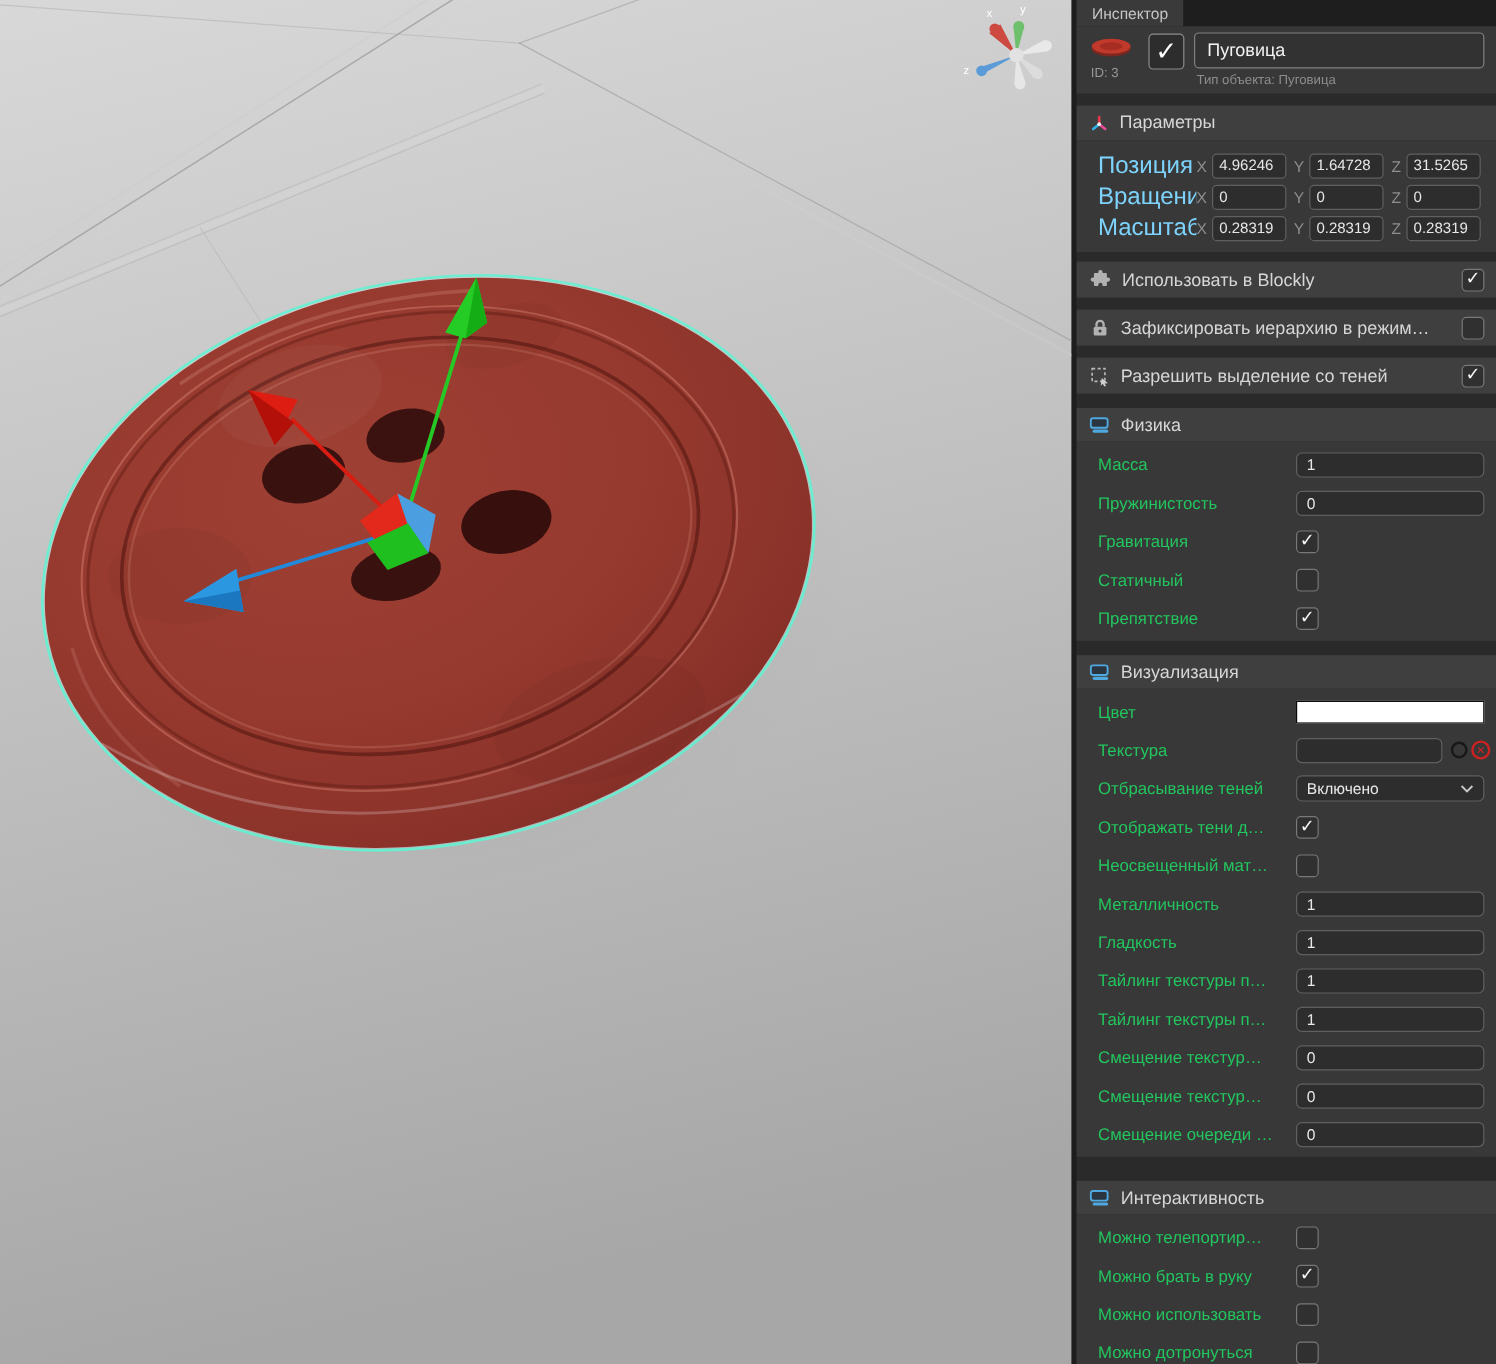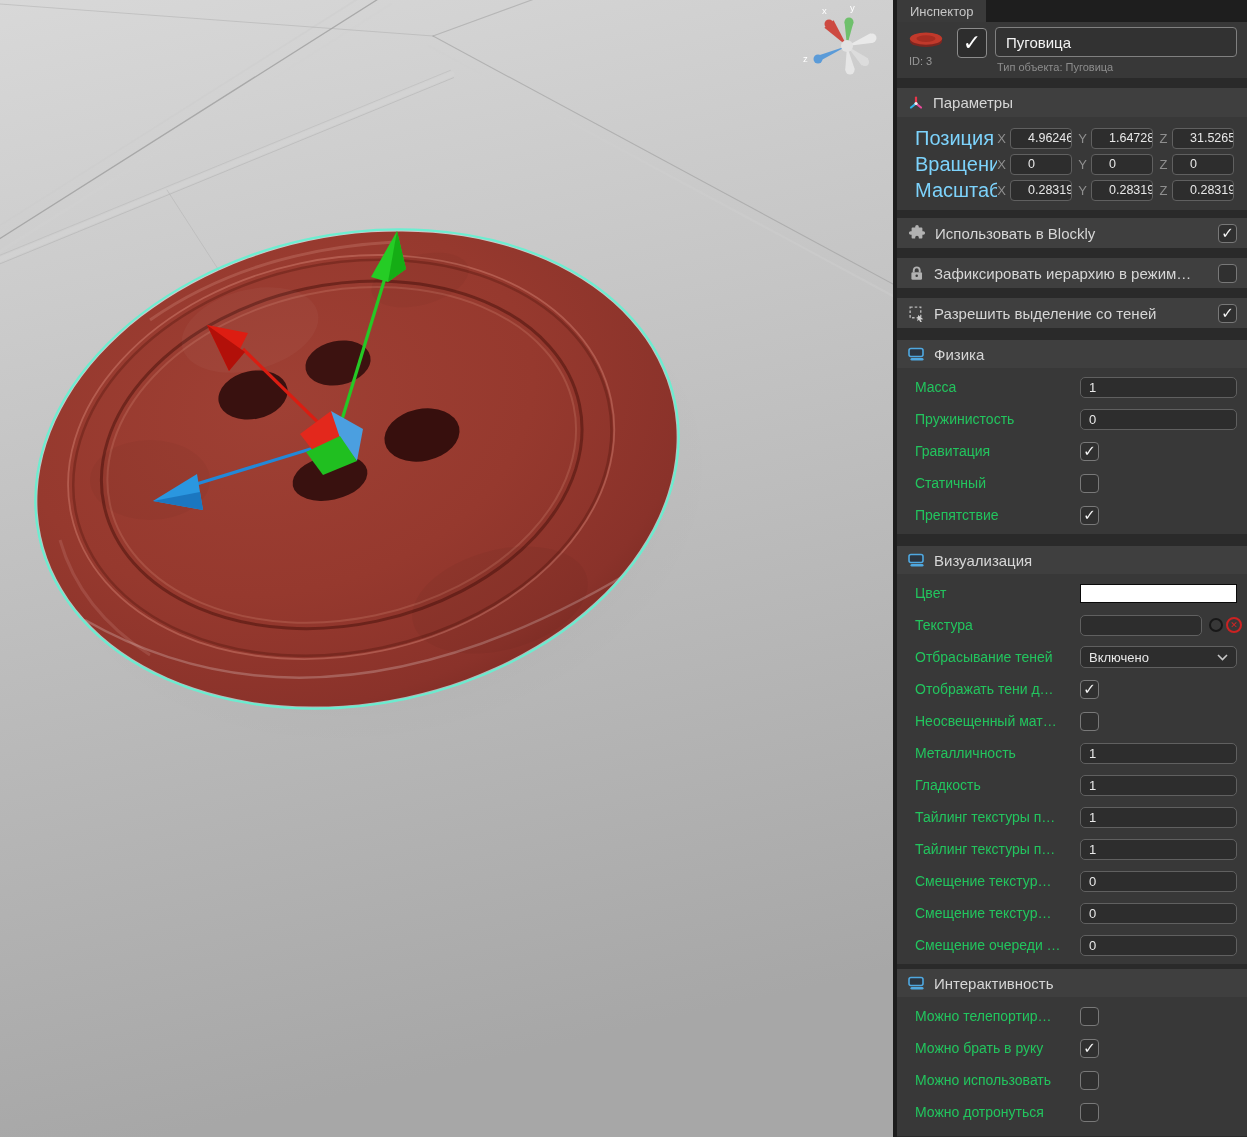--- a/index.html
+++ b/index.html
@@ -22,21 +22,21 @@
 .sechdr{display:flex;align-items:center;gap:9px;padding-left:11px;height:28px;background:#3f3f3f;color:#d6d6d6;font-size:15px}
 .sechdr svg{flex:none}
 .sechdr-t{flex:1;white-space:nowrap;overflow:hidden}
 .sechdr .cb{margin-left:8px;margin-right:10px;flex:none}
 .block{background:#383838}
 .cb{width:19px;height:19px;border:1px solid #787878;border-radius:4px;background:#303030;display:flex;align-items:center;justify-content:center;flex:none}
 .cb .ck{font-size:15px;font-style:normal;color:#f7f7f7;font-weight:700;line-height:1;transform:translateY(-1px)}
 .trow{display:flex;align-items:center;height:26px;padding-left:18px}
 .tlabel{width:82px;font-size:20px;color:#7dd3fc;white-space:nowrap;overflow:hidden}
 .axl{color:#8f8f8f;font-size:13px;margin-right:4px;width:9px;text-align:center;flex:none}
-.tfield{width:62px;height:21px;background:#2d2d2d;border:1px solid #606060;border-radius:4px;color:#e8e8e8;font-size:12.5px;display:flex;align-items:center;padding:0 17px;margin-right:6px;flex:none;overflow:hidden}
+.tfield{width:62px;height:21px;background:#2d2d2d;border:1px solid #606060;border-radius:4px;color:#e8e8e8;font-size:12.5px;display:flex;align-items:center;padding:0 5px;margin-right:6px;flex:none;overflow:hidden}
 .prow{display:flex;align-items:center;height:32px;padding-left:18px}
 .plabel{width:165px;color:#22c55e;font-size:14px;white-space:nowrap;overflow:hidden;flex:none}
 .pfield{width:157px;height:21px;background:#2d2d2d;border:1px solid #606060;border-radius:5px;color:#e8e8e8;font-size:13px;display:flex;align-items:center;padding:0 8px}
 .pfield.tex{width:122px}
 .circ{width:14px;height:14px;border:2.5px solid #181818;border-radius:50%;margin-left:7px;flex:none}
 .rem{width:16px;height:16px;border:2px solid #cc2222;border-radius:50%;color:#d42424;font-size:9px;font-weight:bold;display:flex;align-items:center;justify-content:center;margin-left:3px;flex:none;font-style:normal}
 .swatch{width:157px;height:19px;border:1px solid #0a0a0a}
 .pselect{width:157px;height:22px;background:#2d2d2d;border:1px solid #606060;border-radius:5px;display:flex;align-items:center;padding:0 8px;color:#e8e8e8;font-size:13px}
 .pselect .chev{margin-left:auto}
 </style>
@@ -324,21 +324,21 @@
           </div>
           <div class="prow">
             <span class="plabel">Смещение текстур…</span>
             <span class="pfield">0</span>
           </div>
           <div class="prow">
             <span class="plabel">Смещение очереди …</span>
             <span class="pfield">0</span>
           </div>
         </div>
-        <div class="sechdr" style="margin-top:5px">
+        <div class="sechdr" style="margin-top:20px">
           <svg width="17" height="16" viewBox="0 0 17 16">
             <rect x="1" y="2.5" width="14" height="8" rx="2" fill="#2b3540" stroke="#4fa8e0" stroke-width="1.6"></rect>
             <rect x="2.5" y="12" width="13" height="2.6" rx="1.3" fill="#4fa8e0"></rect>
           </svg>
           <span class="sechdr-t">Интерактивность</span>
         </div>
         <div class="block" style="padding:3px 0 8px">
           <div class="prow">
             <span class="plabel">Можно телепортир…</span>
             <span class="cb"></span>

